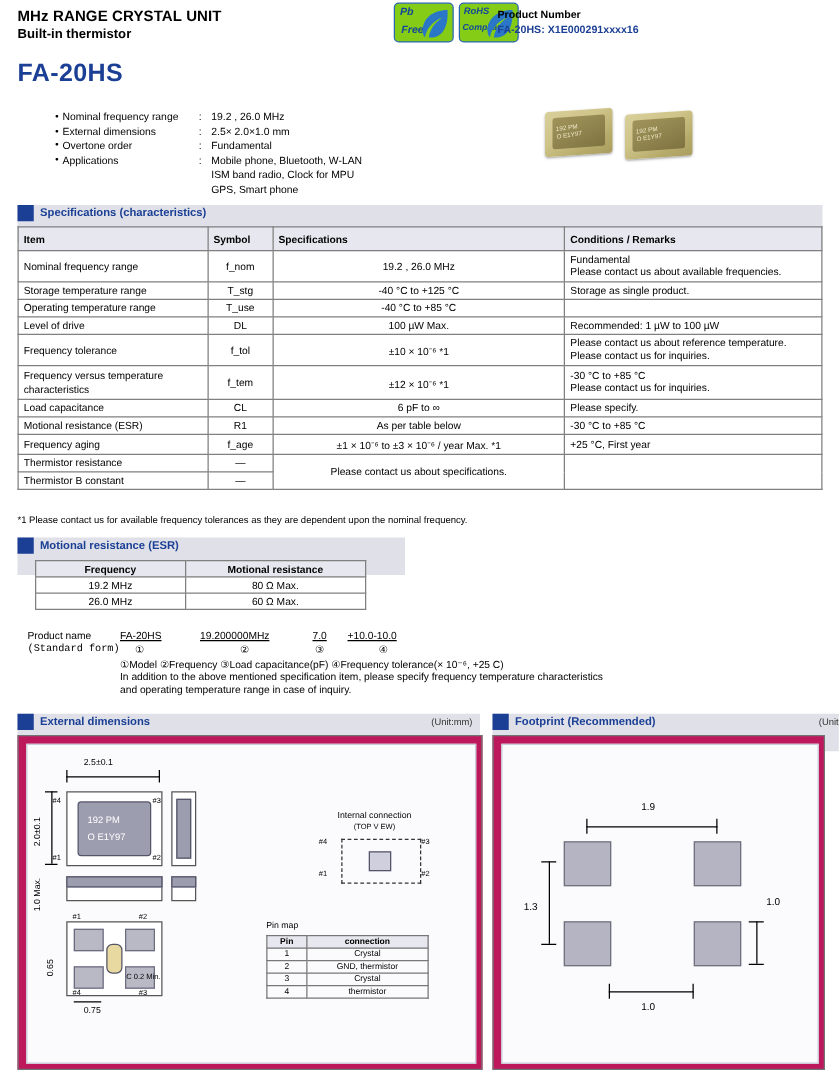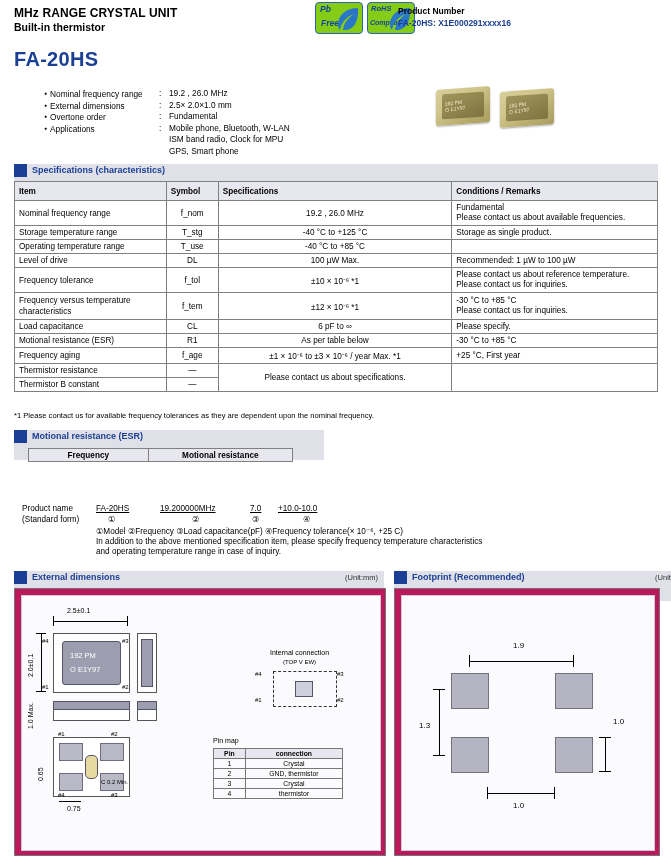--- a/index.html
+++ b/index.html
@@ -253,25 +253,33 @@
   <table class="esr" style="left:28px;top:448px;width:265px;">
     <colgroup>
         <col style="width:120px">
         <col style="width:145px">
       </colgroup>
     <tbody>
         <tr>
       <th>Frequency</th>
       <th>Motional resistance</th>
     </tr>
+    <tr>
+      <td>19.2 MHz</td>
+      <td>80 Ω Max.</td>
+    </tr>
+    <tr>
+      <td>26.0 MHz</td>
+      <td>60 Ω Max.</td>
+    </tr>
   </tbody>
     </table>
 
   <div class="pn" style="left:22px;top:504px;text-align:right;">Product name</div>
-  <div class="pn" style="left:22px;top:515px;">(Standard form)</div>
+  <div class="pn" style="left:22px;top:515px;font-family:Liberation Mono, monospace;">(Standard form)</div>
 
   <div class="pn u" style="left:96px;top:504px;">FA-20HS</div>
   <div class="pn u" style="left:160px;top:504px;">19.200000MHz</div>
   <div class="pn u" style="left:250px;top:504px;">7.0</div>
   <div class="pn u" style="left:278px;top:504px;">+10.0-10.0</div>
 
   <div class="pn" style="left:108px;top:514px;">①</div>
   <div class="pn" style="left:192px;top:514px;">②</div>
   <div class="pn" style="left:252px;top:514px;">③</div>
   <div class="pn" style="left:303px;top:514px;">④</div>

